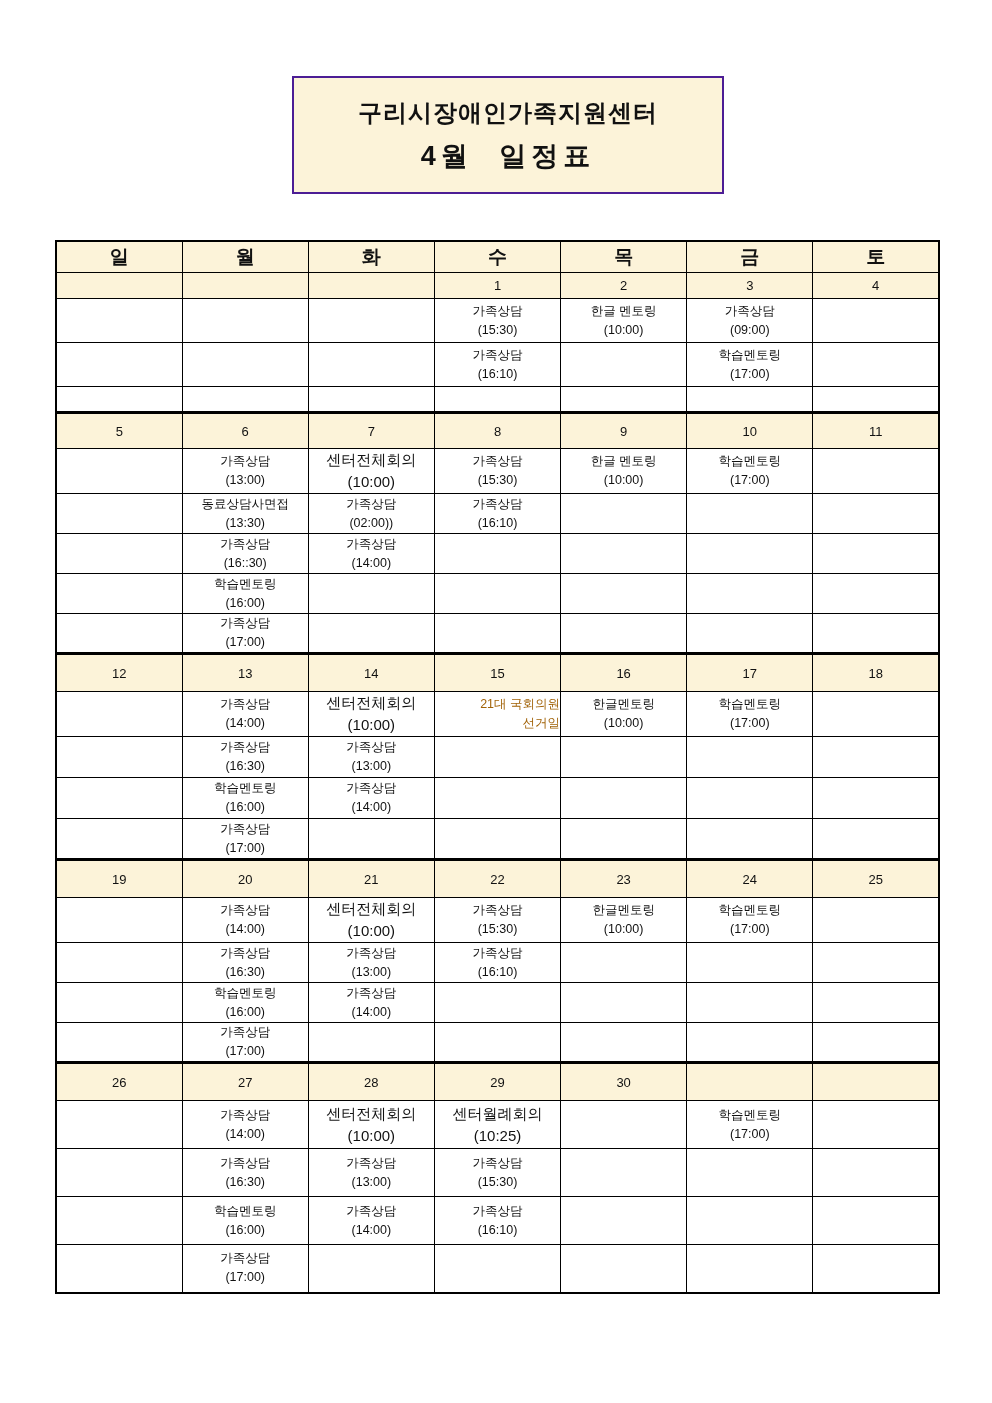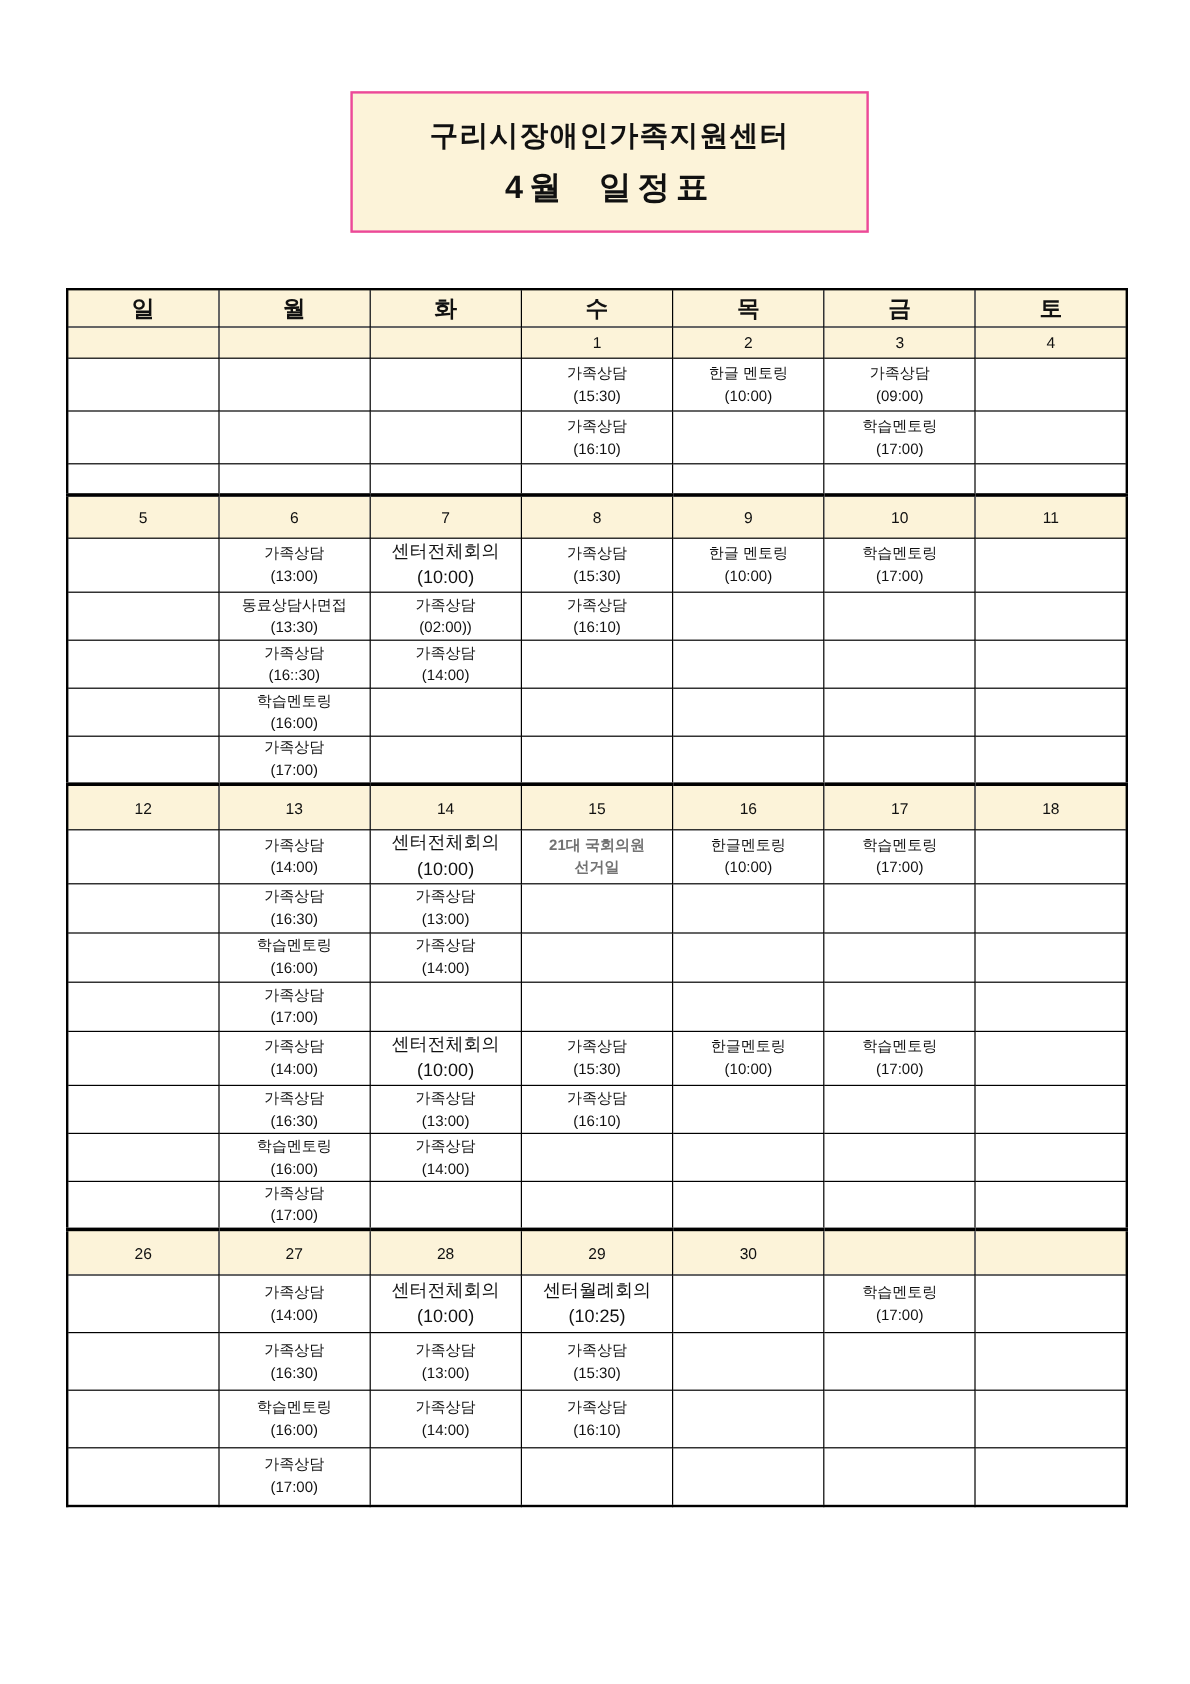--- a/index.html
+++ b/index.html
@@ -2,21 +2,21 @@
 <html><head>
 <meta charset="utf-8">
 <style>
   html,body{margin:0;padding:0;background:#ffffff;}
   .page{
     position:relative;width:992px;height:1403px;background:#ffffff;
     font-family:"Liberation Sans","DejaVu Sans",sans-serif;color:#111111;
   }
   .title-box{
     position:absolute;left:292px;top:76px;width:428px;height:114px;
-    background:#FCF3D9;border:2px solid #ec4899;
+    background:#FCF3D9;border:2px solid #4c1d95;
     display:flex;flex-direction:column;align-items:center;justify-content:center;gap:9px;
   }
   .title1{font-size:24px;font-weight:bold;letter-spacing:1px;}
   .title2{font-size:27px;font-weight:bold;letter-spacing:5px;word-spacing:14px;}
   table.calendar{
     position:absolute;left:55px;top:240px;width:885px;
     border-collapse:collapse;table-layout:fixed;
     border:2px solid #000;
   }
   .calendar th,.calendar td{
@@ -25,21 +25,21 @@
   .calendar thead th{
     background:#FCF3D9;height:30px;font-size:19px;font-weight:bold;color:#111;
   }
   tr.date-row td{
     background:#FCF3D9;font-size:13px;color:#111;
   }
   tr.sep td{border-top:3px solid #000;}
   .red-text{color:#E8261D;}
   .ev-line{font-size:12.5px;line-height:19px;color:#111;}
   td.big .ev-line{font-size:15px;line-height:22px;}
-  td.red-cell .ev-line{color:#737373;font-weight:bold;}
+  td.red-cell .ev-line{color:#a16207;font-weight:normal;text-align:right;}
 </style>
 </head>
 <body>
 
 <div class="page">
   <div class="title-box">
     <div class="title1">구리시장애인가족지원센터</div>
     <div class="title2">4월 일정표</div>
   </div>
   <table class="calendar">
@@ -264,20 +264,29 @@
           <td>
             <div class="ev-line">가족상담</div>
             <div class="ev-line">(17:00)</div>
           </td>
           <td></td>
           <td></td>
           <td></td>
           <td></td>
           <td></td>
         </tr>
+        <tr class="date-row sep" style="height: 38px;">
+          <td class="red-text">19</td>
+          <td>20</td>
+          <td>21</td>
+          <td>22</td>
+          <td>23</td>
+          <td>24</td>
+          <td>25</td>
+        </tr>
         <tr class="event-row" style="height: 40px;">
           <td></td>
           <td>
             <div class="ev-line">가족상담</div>
             <div class="ev-line">(14:00)</div>
           </td>
           <td class="big">
             <div class="ev-line">센터전체회의</div>
             <div class="ev-line">(10:00)</div>
           </td>

